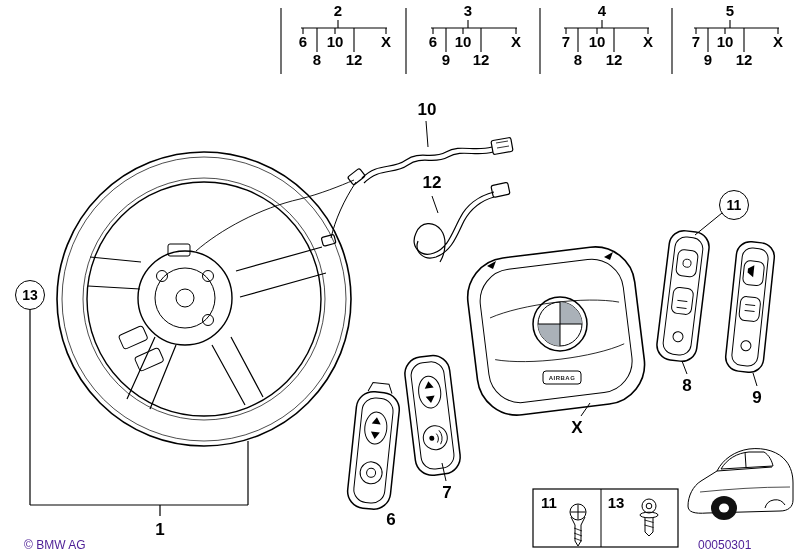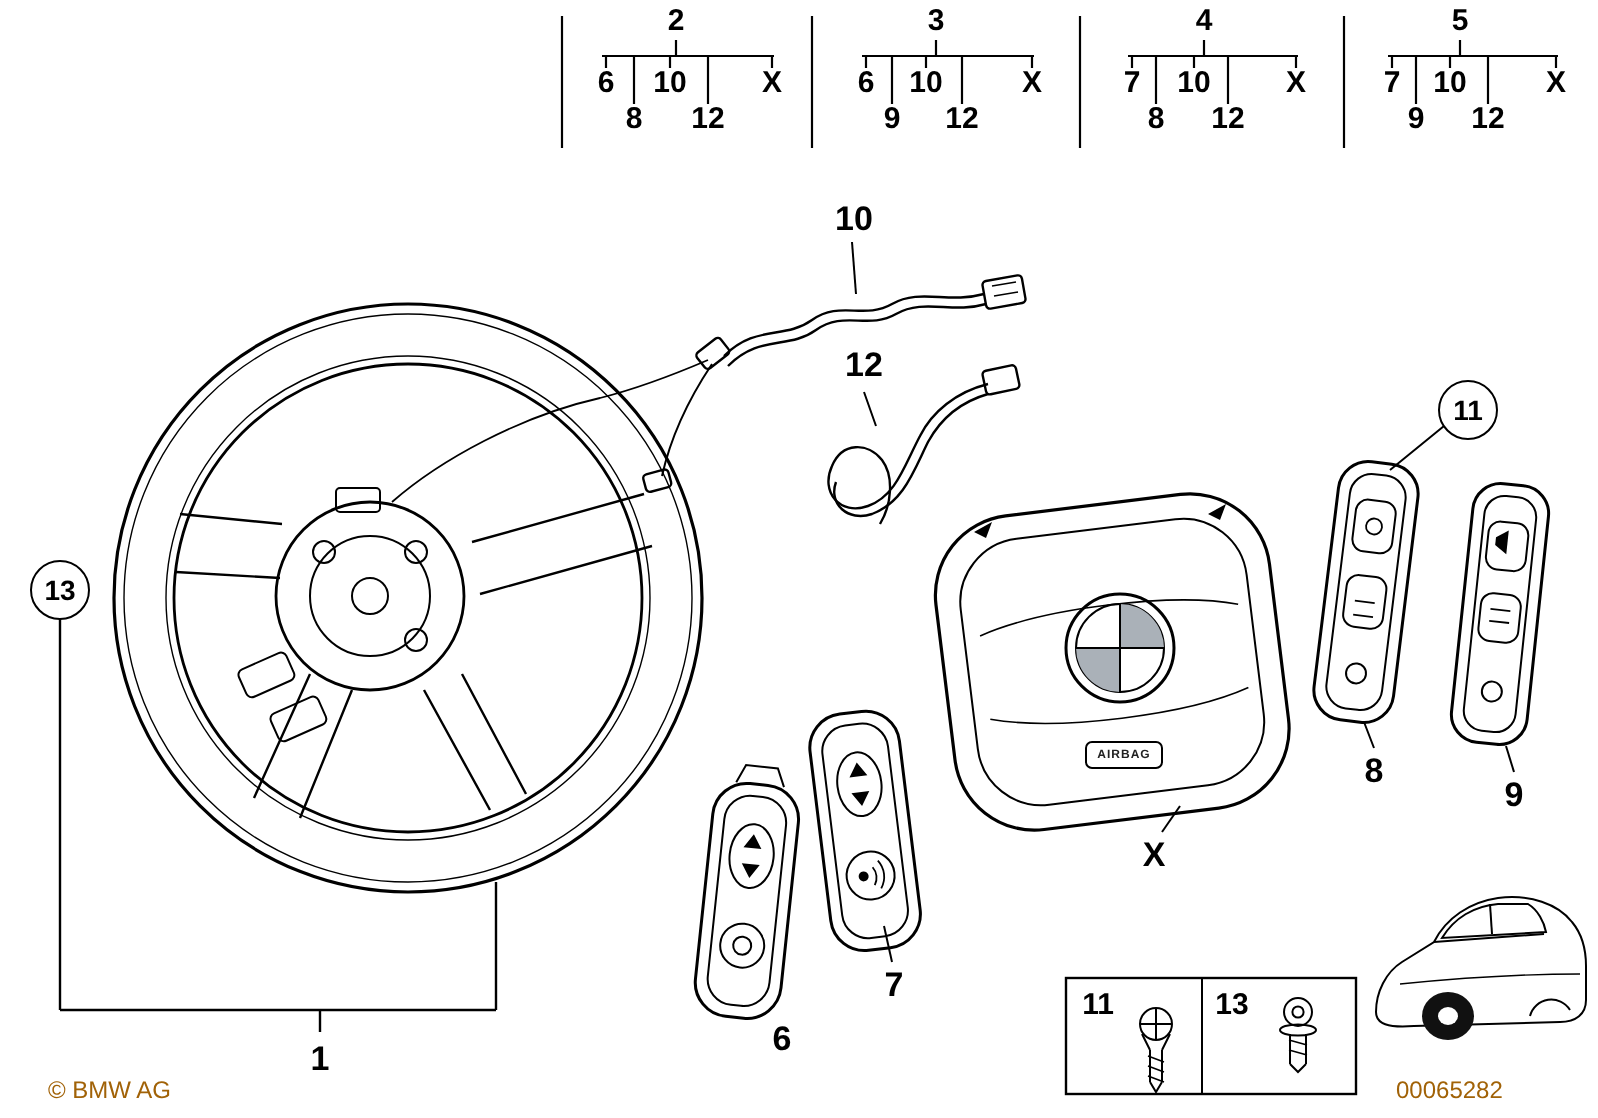--- a/index.html
+++ b/index.html
@@ -6,21 +6,21 @@
   body{width:799px;height:559px;background:#fff;font-family:"Liberation Sans",sans-serif;overflow:hidden;}
   .stage{position:relative;width:799px;height:559px;background:#fff;}
   svg.art{position:absolute;left:0;top:0;}
   .lbl{position:absolute;transform:translateX(-50%);font-weight:bold;color:#000;white-space:nowrap;line-height:1;}
   .s15{font-size:15px;}
   .s17{font-size:17px;}
   .circ{position:absolute;width:28px;height:28px;border:1.7px solid #000;border-radius:50%;
         display:flex;align-items:center;justify-content:center;font-weight:bold;font-size:14px;
         transform:translate(-50%,-50%);background:#fff;color:#000;}
   .legend-num{font-size:15px;}
-  .ft{position:absolute;font-size:12px;color:#a16207;font-weight:normal;line-height:1;}
+  .ft{position:absolute;font-size:12px;color:#4c1d95;font-weight:normal;line-height:1;}
   .badge{position:absolute;transform:translate(-50%,-50%);font-size:6px;font-weight:bold;
          letter-spacing:0.5px;color:#222;line-height:1;}
 </style>
 </head>
 <body>
 
 <div class="stage">
 
   <svg class="art" width="799" height="559" viewBox="0 0 799 559" xmlns="http://www.w3.org/2000/svg">
 
@@ -202,15 +202,15 @@
 
   <div class="circ" style="left:30px;top:295px">13</div>
   <div class="circ" style="left:734px;top:205px">11</div>
 
   <div class="badge" style="left:562px;top:378px">AIRBAG</div>
 
   <div class="lbl legend-num" style="left:549px;top:495px">11</div>
   <div class="lbl legend-num" style="left:616px;top:495px">13</div>
 
   <div class="ft" style="left:24px;top:539px">© BMW AG</div>
-  <div class="ft" style="left:698px;top:539px">00065282</div>
+  <div class="ft" style="left:698px;top:539px">00050301</div>
 
 </div>
 
 </body></html>

